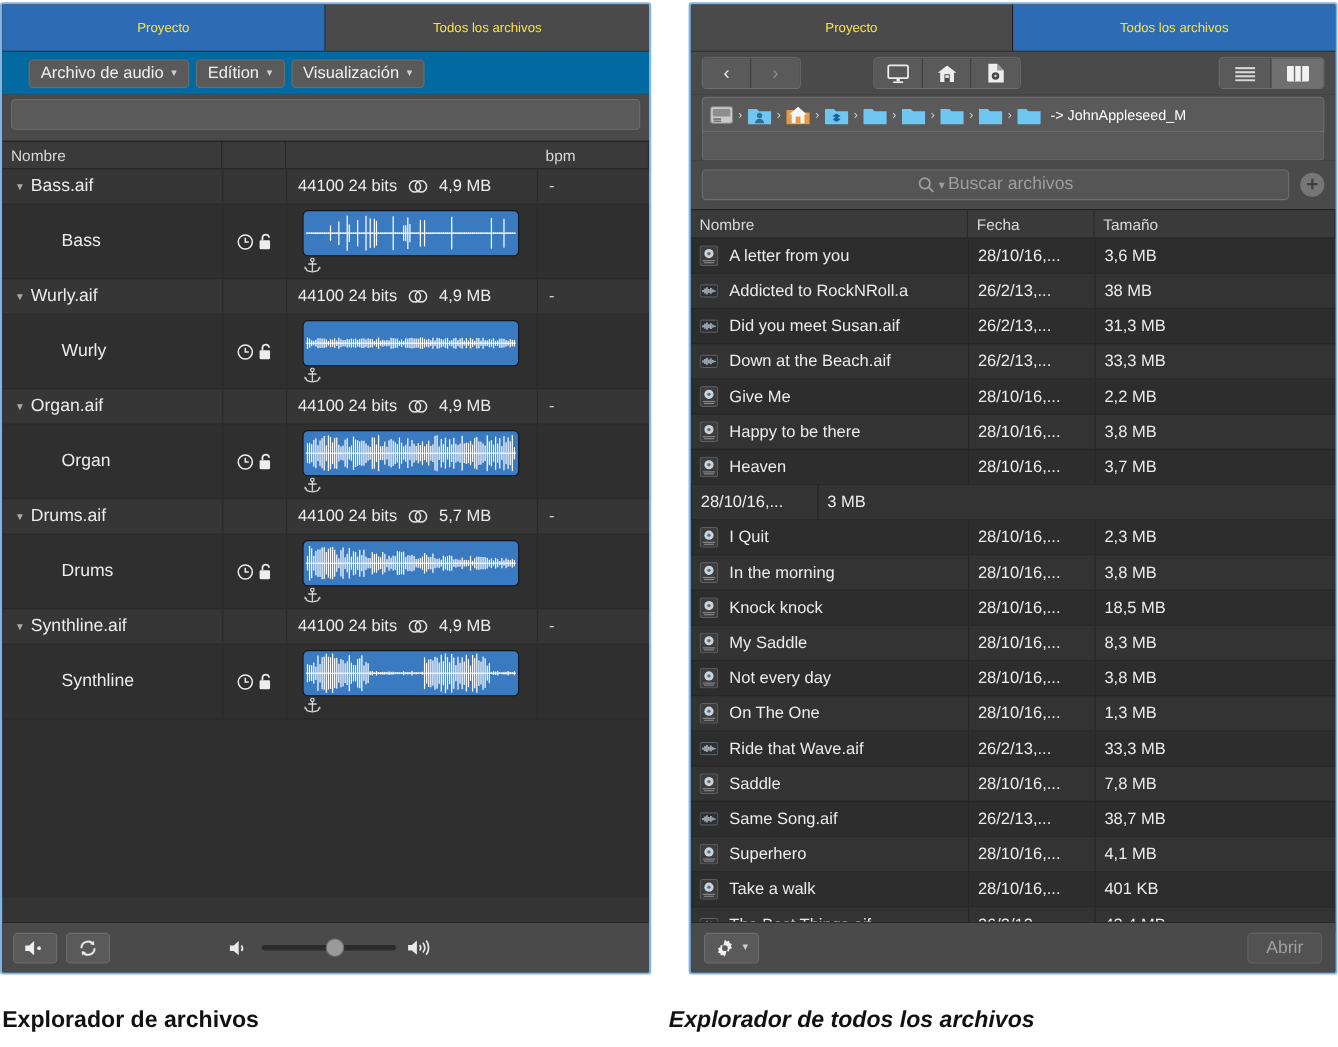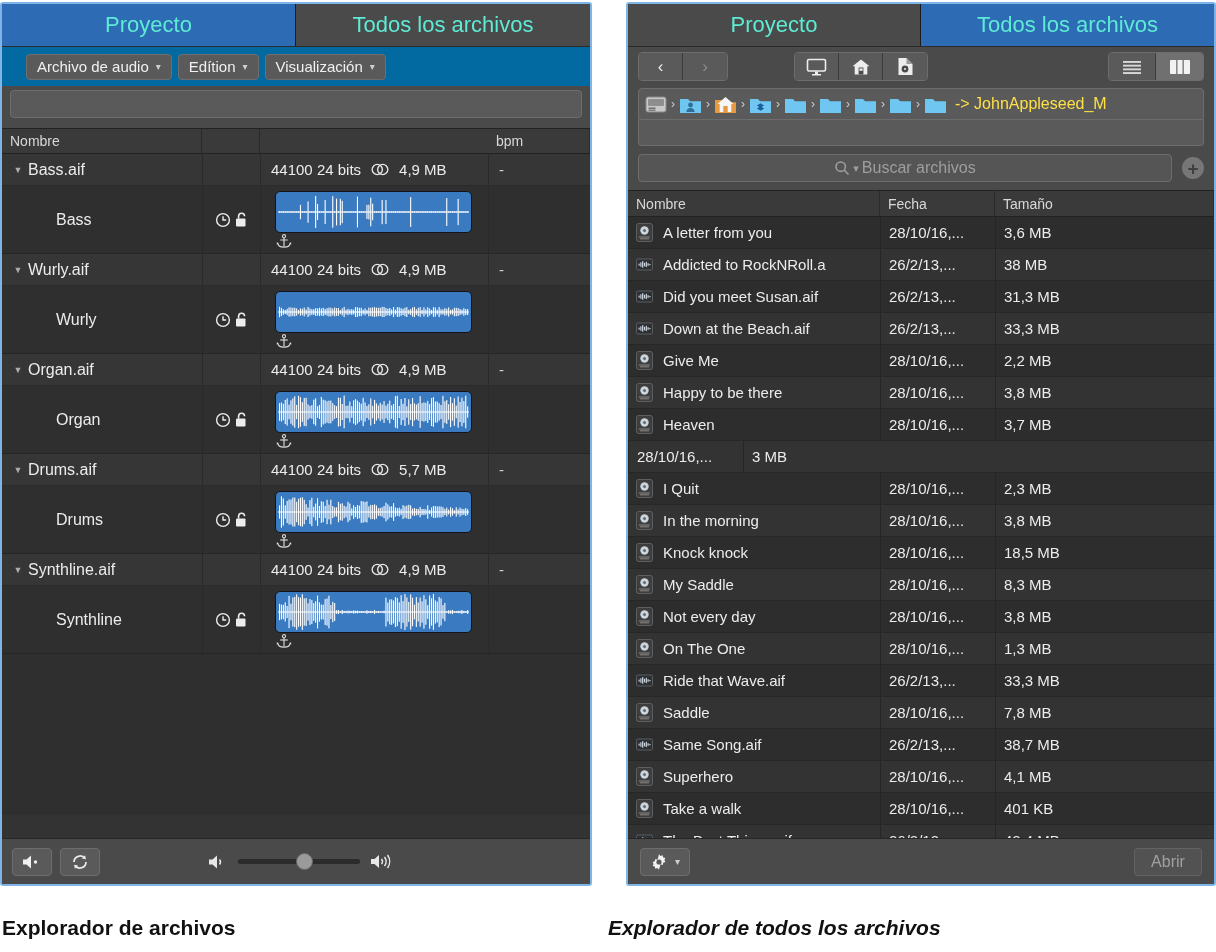--- a/index.html
+++ b/index.html
@@ -20,21 +20,21 @@
     overflow: hidden;
   }
   .panel-left  { left: 0px;   top: 2px; width: 592px; height: 884px; }
   .panel-right { left: 626px; top: 2px; width: 590px; height: 884px; }
 
   
   .tabbar { display: flex; height: 42px; background: #4a4a4a; }
   .tab {
     flex: 1 1 50%;
     display: flex; align-items: center; justify-content: center;
-    font-size: 22px; color: #5eead4;
+    font-size: 12px; color: #fde047;
     background: #4a4a4a;
     border-right: 1px solid #1c1c1c;
     cursor: default;
   }
   .tab:last-child { border-right: none; }
   .tab.selected { background: #2d6cb5; }
 
   
   .lp-menubar {
     height: 40px; background: #0369a1;
@@ -175,21 +175,21 @@
     border: 1px solid #6d6d6d; border-top-left-radius: 4px; border-top-right-radius: 4px;
     display: flex; align-items: center; gap: 4px;
     padding: 0 6px; overflow: hidden; white-space: nowrap;
   }
   .rp-bread-ext {
     height: 26px; background: #5a5a5a;
     border: 1px solid #6d6d6d; border-top: none;
     border-bottom-left-radius: 4px; border-bottom-right-radius: 4px;
   }
   .bsep { color: #cfcfcf; font-size: 12px; }
-  .bpath { color: #fde047; font-size: 16px; margin-left: 4px; }
+  .bpath { color: #ffffff; font-size: 13px; margin-left: 4px; }
 
   .rp-searchrow {
     height: 44px; background: #4a4a4a;
     display: flex; align-items: center; padding: 0 10px; gap: 10px;
   }
   .rp-search {
     flex: 1; height: 28px;
     background: #555555; border: 1px solid #6d6d6d; border-radius: 4px;
     display: flex; align-items: center; justify-content: center; gap: 3px;
     color: #9e9e9e; font-size: 16px;

